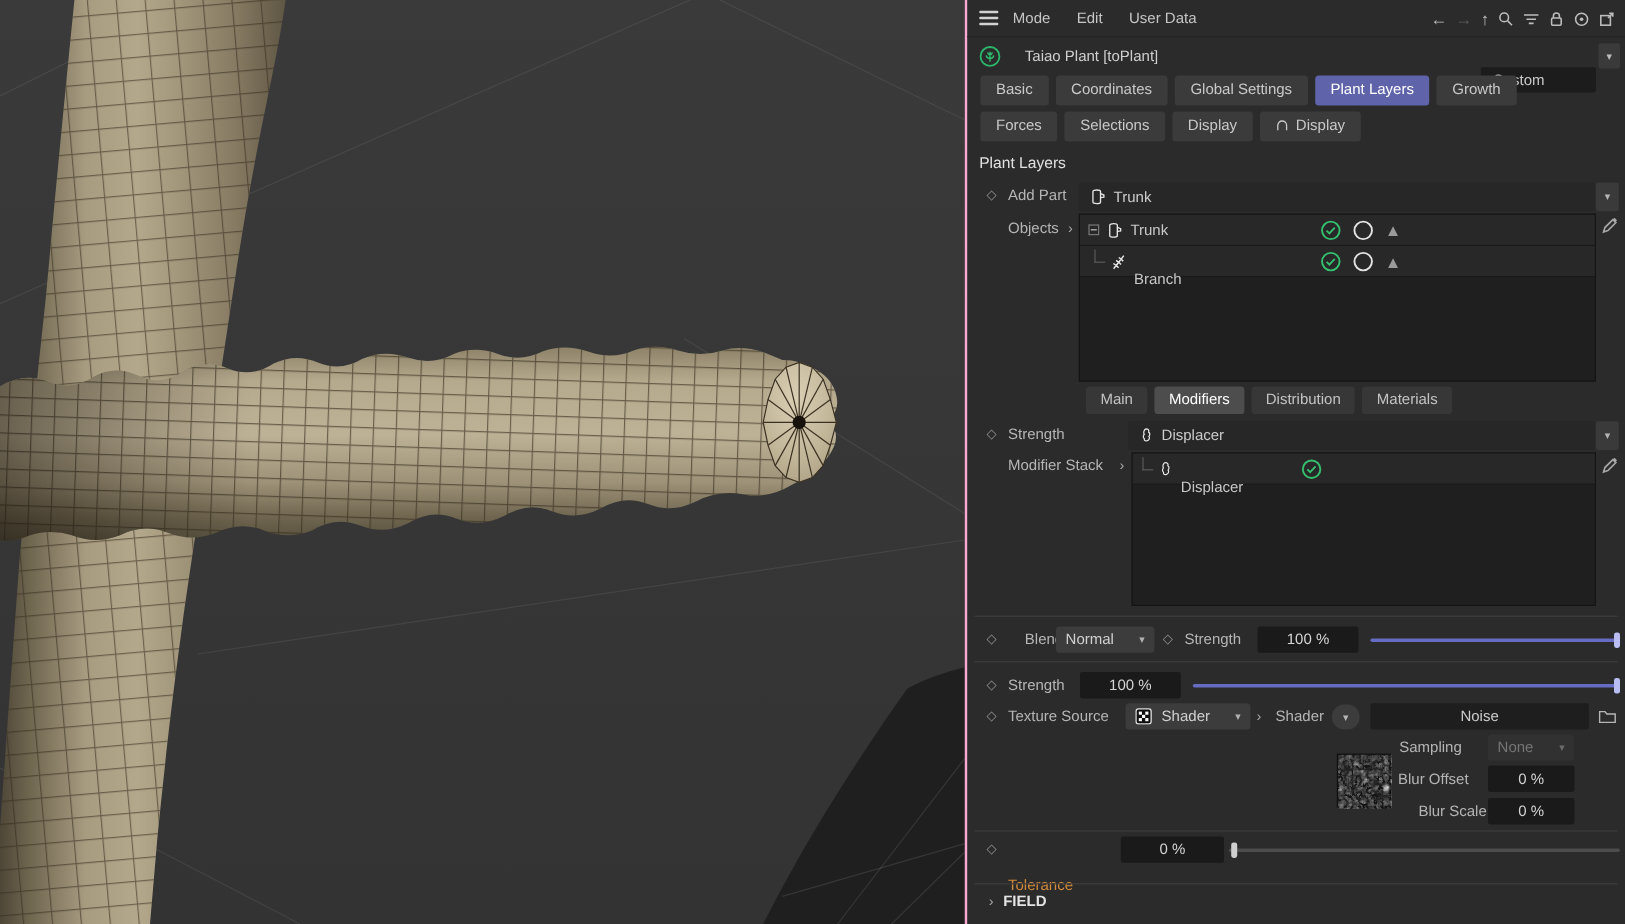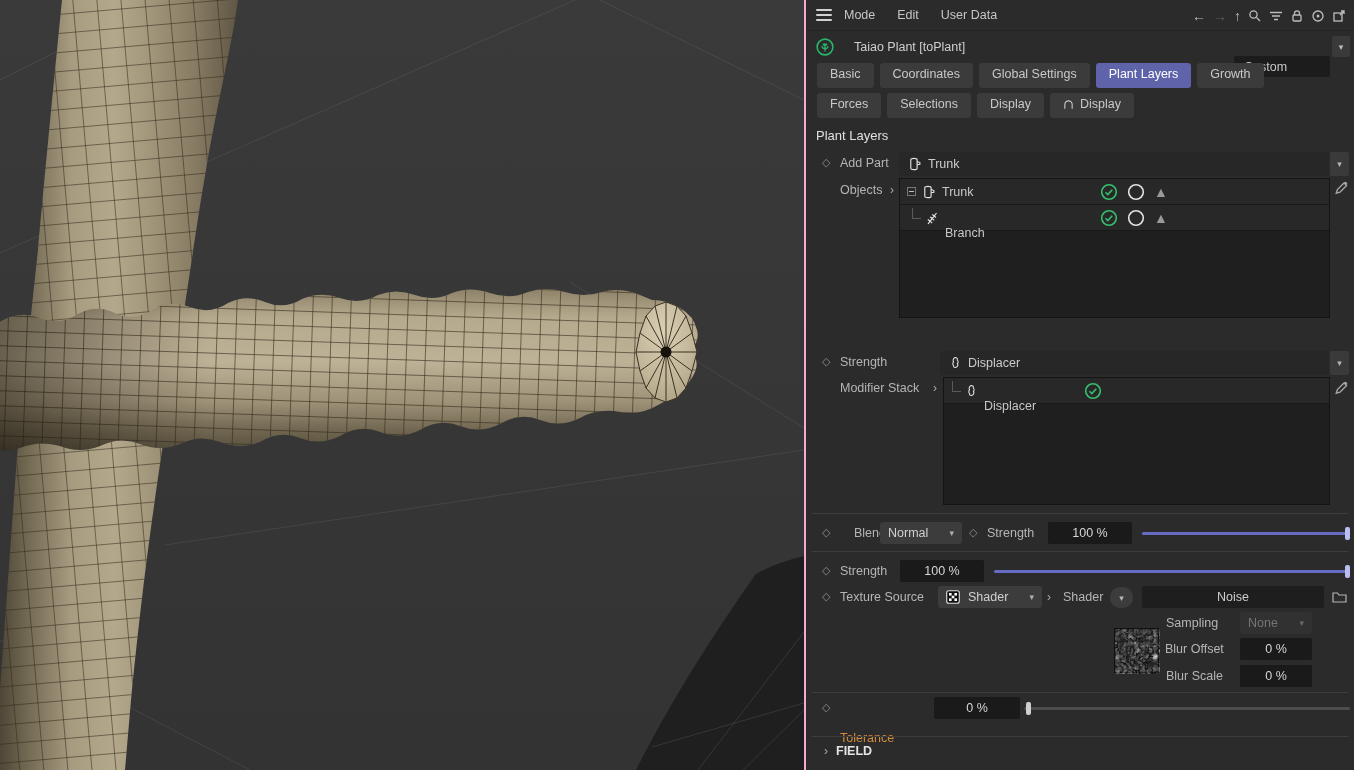--- a/index.html
+++ b/index.html
@@ -343,20 +343,26 @@
             <circle cx="9" cy="9" r="7.3" fill="none" stroke="#e2e2e2" stroke-width="1.6"></circle>
             </svg>
           <span class="tri">▲</span>
         </span>
       </div>
     </div>
     <svg class="picker" style="top:179px;left:528px" viewBox="0 0 14 14">
       <path d="M2 12.5l1-3.2 5.8-5.8 2.2 2.2-5.8 5.8z M9.6 2.6l1.8 1.8" fill="none" stroke="#a8a8a8" stroke-width="1.2"></path>
       </svg>
 
+    <div class="subtabs">
+      <span class="subtab">Main</span>
+      <span class="subtab active">Modifiers</span>
+      <span class="subtab">Distribution</span>
+      <span class="subtab">Materials</span>
+    </div>
 
     <span class="abs diamond" style="top:355px;left:16px">◇</span>
     <span class="abs lbl" style="top:355px;left:34px">Strength</span>
     <div class="objfield" style="top:351px;left:134px;width:389px">
       <svg width="12" height="16" viewBox="0 0 14 16">
         <path d="M7 1.5C9 1.5 10.3 2.6 9.6 4.6 C11.2 5.6 10.8 7.6 9.8 8.8 C10.9 10 10.3 12.4 8.2 13
                  C6.2 13.6 4.9 12.6 5.4 11 C3.8 10 4.3 7.8 5.3 6.7 C4.2 5.5 4.9 2.3 7 1.5 Z" fill="none" stroke="#e6e6e6" stroke-width="1.2"></path>
         </svg>
       <span>Displacer</span>
     </div>
@@ -448,21 +454,21 @@
         <rect width="45" height="45" fill="#888" filter="url(#nz)"></rect>
       </svg>
     </div>
     <span class="abs lbl" style="top:616px;left:360px">Sampling</span>
     <div class="btn-select disabled" style="top:612px;left:434px;width:72px">
       <span>None</span>
       <span class="ar">▾</span>
     </div>
     <span class="abs lbl" style="top:642px;left:359px">Blur Offset</span>
     <div class="valfield" style="top:638px;left:434px;width:72px">0 %</div>
-    <span class="abs lbl" style="top:669px;left:360px">Blur Scale</span>
+    <span class="abs lbl" style="top:669px;left:376px">Blur Scale</span>
     <div class="valfield" style="top:665px;left:434px;width:72px">0 %</div>
 
     <div class="divider" style="top:692px"></div>
 
     <span class="abs diamond" style="top:701px;left:16px">◇</span>
     <span class="abs lbl orange" style="top:701px;left:34px">Tolerance</span>
     <div class="valfield" style="top:697px;left:128px;width:86px">0 %</div>
     <div class="slider gray" style="top:697px;left:218px;width:326px">
       <span class="track"></span>
         <span class="handle"></span>

